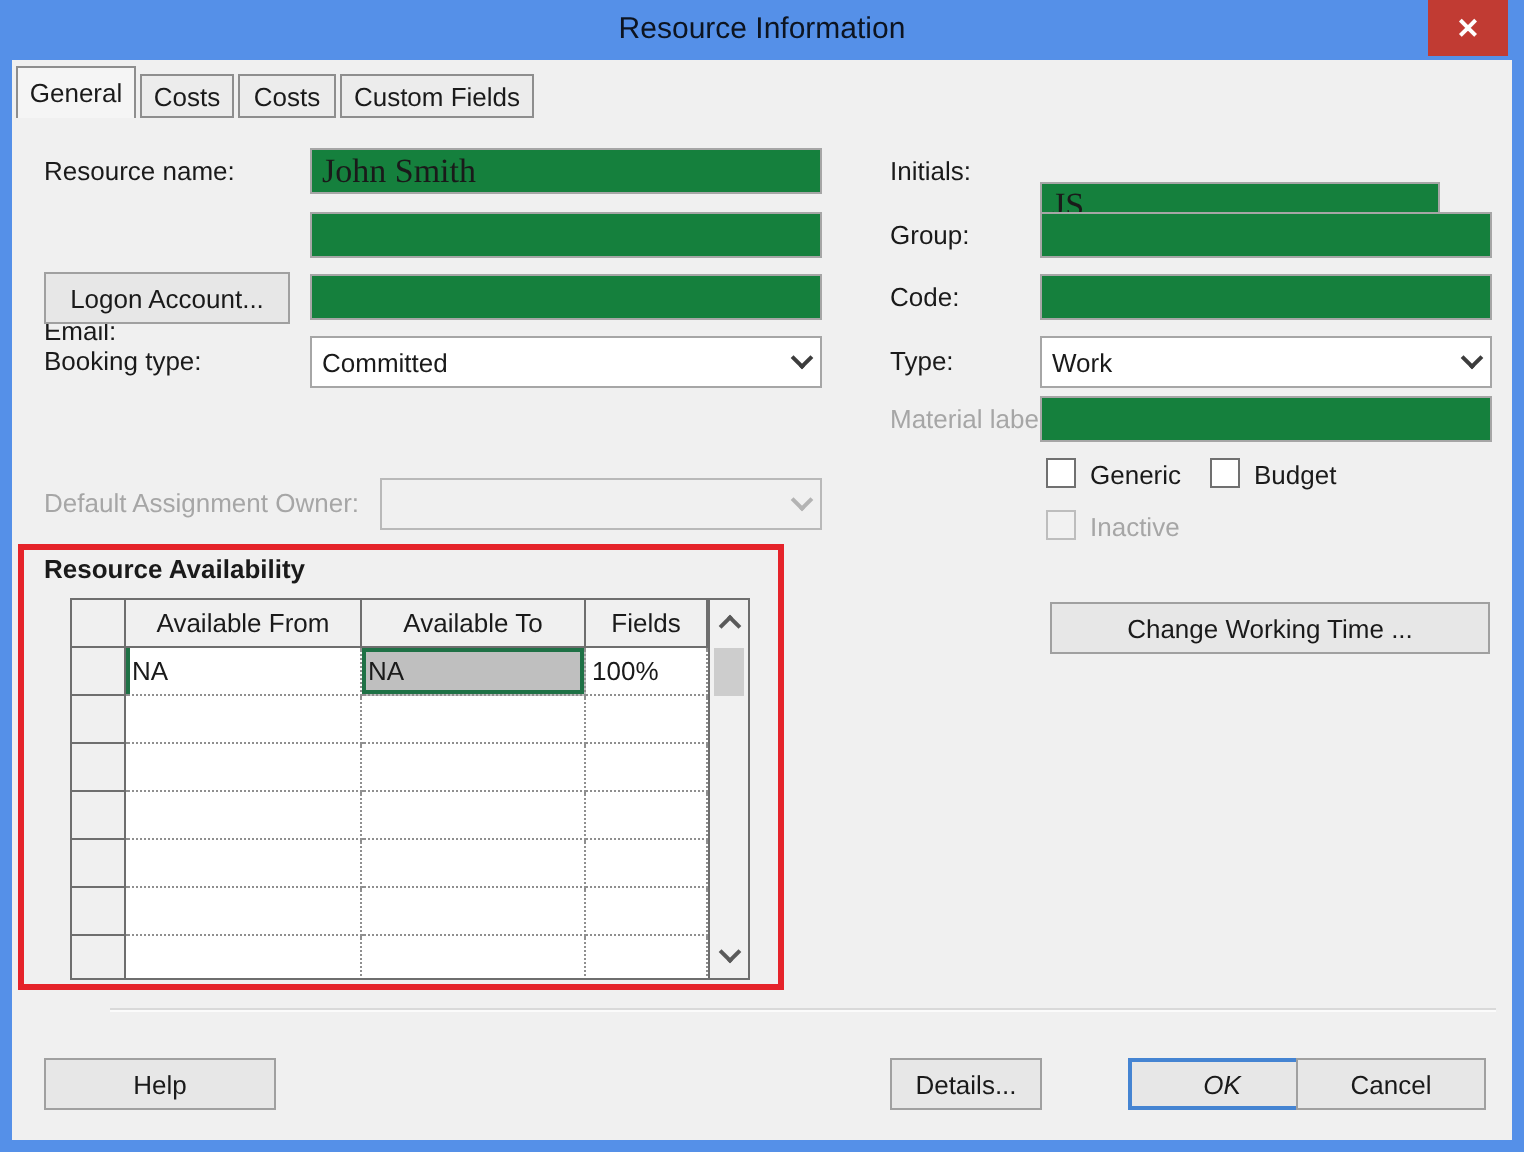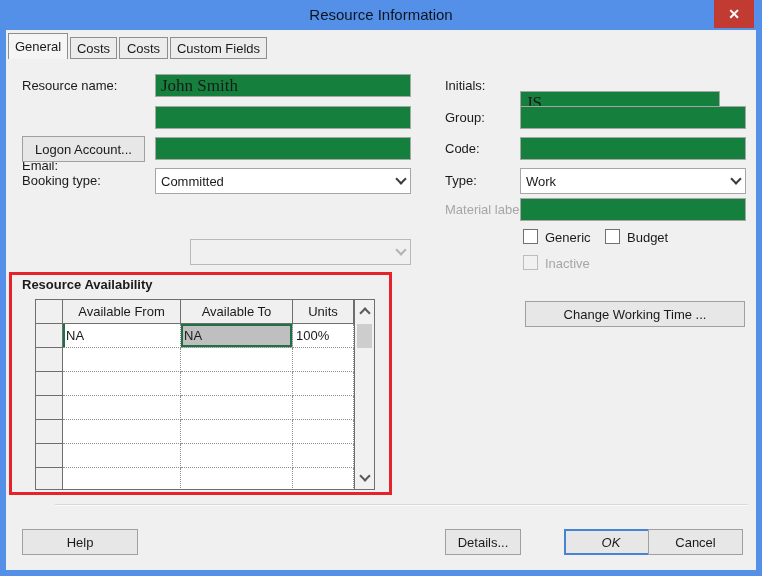--- a/index.html
+++ b/index.html
@@ -101,20 +101,21 @@
     <span>Logon Account...</span>
   </div>
   <input class="tbox" style="left: 155px; top: 137px; width: 256px; height: 23px;" value="">
 
   <div class="lbl" style="left:22px;top:172px;">Booking type:</div>
   <div class="select" style="left:155px;top:168px;width:256px;height:24px;">
     <span class="val">Committed</span>
     <span class="chev"></span>
   </div>
 
+  <div class="lbl disabled" style="left:22px;top:243px;">Default Assignment Owner:</div>
   <div class="select disabled" style="left:190px;top:239px;width:221px;height:23px;">
     <span class="val"></span>
     <span class="chev gray"></span>
   </div>
 
   <div class="lbl" style="left:445px;top:77px;">Initials:</div>
   <input class="tbox" style="left: 520px; top: 91px; width: 200px; height: 23px;" value="JS">
 
   <div class="lbl" style="left:445px;top:109px;">Group:</div>
   <input class="tbox" style="left: 520px; top: 106px; width: 226px; height: 23px;" value="">
@@ -143,21 +144,21 @@
   </div>
 
   <div class="section-lbl" style="left:22px;top:277px;">Resource Availability</div>
   <div class="redbox"></div>
 
   <div class="grid">
     <div class="grow hdr">
       <div class="gcell c0"></div>
       <div class="gcell c1">Available From</div>
       <div class="gcell c2">Available To</div>
-      <div class="gcell c3">Units</div>
+      <div class="gcell c3">Fields</div>
     </div>
     <div class="grow data">
       <div class="gcell c0"></div>
       <div class="gcell c1 cell-anchor">NA</div>
       <div class="gcell c2 cell-selected">NA</div>
       <div class="gcell c3">100%</div>
     </div>
     <div class="grow data">
       <div class="gcell c0"></div>
         <div class="gcell c1"></div>

